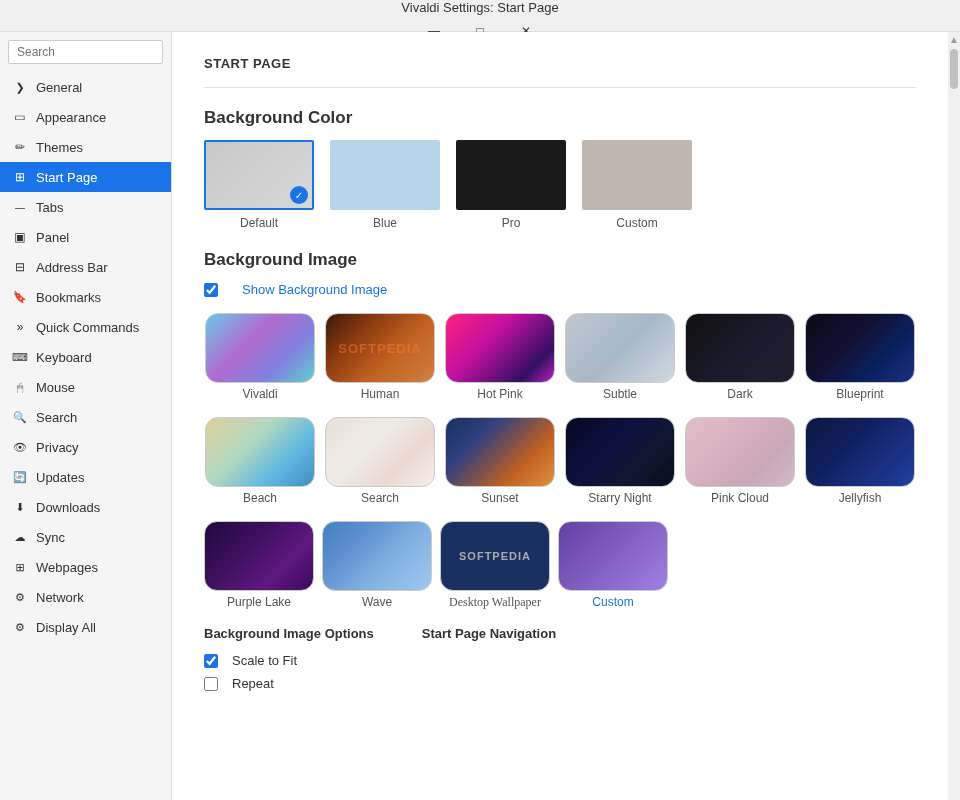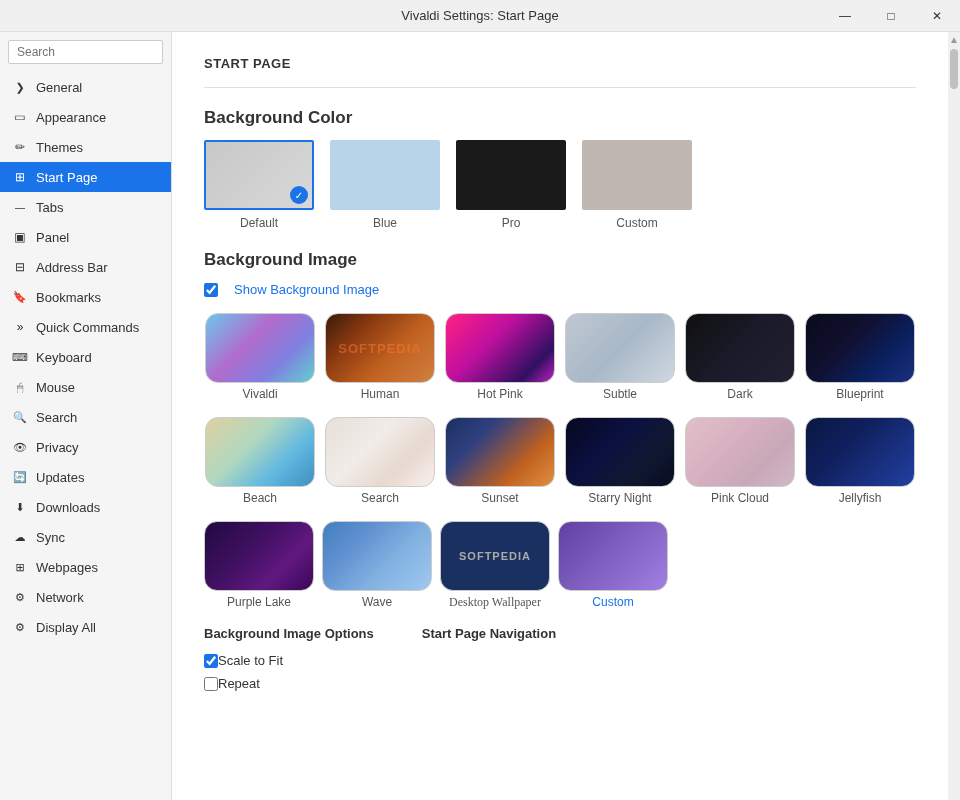--- a/index.html
+++ b/index.html
@@ -1,17 +1,17 @@
 <!DOCTYPE html>
 <html><head>
   <meta charset="utf-8">
   <style>
     * { box-sizing: border-box; margin: 0; padding: 0; }
     body { font-family: 'Segoe UI', Arial, sans-serif; font-size: 13px; background: #f0f0f0; display: flex; flex-direction: column; width: 960px; height: 800px; overflow: hidden; }
-    .title-bar { background: #f0f0f0; height: 32px; display: flex; align-items: center; justify-content: space-between; padding: 0 0; border-bottom: 1px solid #ddd; }
+    .title-bar { background: #f0f0f0; height: 32px; display: flex; align-items: center; justify-content: space-between; padding: 0 8px; border-bottom: 1px solid #ddd; flex-direction: column; }
     .title-bar-title { flex: 1; text-align: center; font-size: 13px; color: #333; }
     .title-bar-controls { display: flex; gap: 0; }
     .title-bar-btn { width: 46px; height: 32px; border: none; background: transparent; cursor: pointer; font-size: 12px; color: #333; display: flex; align-items: center; justify-content: center; }
     .main-layout { display: flex; flex: 1; overflow: hidden; }
     .sidebar { width: 172px; background: #f5f5f5; border-right: 1px solid #ddd; display: flex; flex-direction: column; overflow-y: auto; }
     .search-box { margin: 8px; padding: 4px 8px; border: 1px solid #ccc; border-radius: 2px; background: white; font-size: 12px; color: #999; }
     .nav-item { display: flex; align-items: center; gap: 8px; padding: 7px 12px; cursor: pointer; color: #333; font-size: 13px; }
     .nav-item.active { background: #1a73e8; color: white; }
     .nav-icon { width: 16px; height: 16px; display: flex; align-items: center; justify-content: center; font-size: 14px; flex-shrink: 0; }
     .content { flex: 1; background: white; overflow-y: auto; padding: 24px 32px; }
@@ -22,21 +22,21 @@
     .color-row { display: flex; gap: 16px; margin-bottom: 8px; }
     .color-item { display: flex; flex-direction: column; align-items: center; gap: 6px; cursor: pointer; }
     .color-swatch { width: 110px; height: 70px; border: 2px solid transparent; border-radius: 2px; position: relative; }
     .color-swatch.selected { border-color: #1a73e8; }
     .color-swatch .check { position: absolute; bottom: 4px; right: 4px; width: 18px; height: 18px; background: #1a73e8; border-radius: 50%; display: flex; align-items: center; justify-content: center; color: white; font-size: 10px; }
     .color-label { font-size: 12px; color: #555; text-align: left; }
     .swatch-default { background: linear-gradient(135deg, #c8c8c8 0%, #d8d8d8 100%); }
     .swatch-blue { background: #b8d4e8; }
     .swatch-pro { background: #1a1a1a; }
     .swatch-custom { background: #c0b8b0; }
-    .checkbox-row { display: flex; align-items: center; gap: 16px; margin-bottom: 16px; cursor: pointer; }
+    .checkbox-row { display: flex; align-items: center; gap: 24px; margin-bottom: 16px; cursor: pointer; }
     .checkbox-row input[type=checkbox] { width: 14px; height: 14px; accent-color: #1a73e8; }
     .checkbox-label { font-size: 13px; color: #1a73e8; }
     .img-grid { display: grid; grid-template-columns: repeat(6, 1fr); gap: 8px; margin-bottom: 16px; }
     .img-item { display: flex; flex-direction: column; align-items: center; gap: 4px; cursor: pointer; }
     .img-thumb { width: 110px; height: 70px; border-radius: 13px; border: 1px solid #ccc; overflow: hidden; }
     .img-label { font-size: 12px; color: #555; text-align: center; }
     .img-label.blue { color: #1a73e8; }
     
     .bg-vivaldi { background: linear-gradient(135deg, #6ec6ea 0%, #b06cce 40%, #8080e0 70%, #60d0d0 100%); }
     .bg-human { background: linear-gradient(135deg, #3a1a0a 0%, #8b3a10 30%, #c06020 60%, #d08040 100%); }
@@ -50,21 +50,21 @@
     .bg-starrynight { background: linear-gradient(135deg, #060820 0%, #0c1040 40%, #101830 70%, #060c20 100%); }
     .bg-pinkcloud { background: linear-gradient(135deg, #e0c0c8 0%, #d8b0c0 40%, #c8a8b8 70%, #d0b8c8 100%); }
     .bg-jellyfish { background: linear-gradient(135deg, #0a1840 0%, #102060 40%, #1a3080 70%, #2040a0 100%); }
     .bg-purplelake { background: linear-gradient(135deg, #200a40 0%, #401060 40%, #601880 70%, #3a0858 100%); }
     .bg-wave { background: linear-gradient(135deg, #4080c0 0%, #6090d0 30%, #80b0e0 60%, #a0c8f0 100%); }
     .bg-desktop { background: #1a3060; display: flex; align-items: center; justify-content: center; color: #aaa; font-size: 11px; font-weight: bold; letter-spacing: 1px; }
     .bg-custom2 { background: linear-gradient(135deg, #6040a0 0%, #8060c0 50%, #a080e0 100%); }
     .bottom-options { display: flex; gap: 48px; margin-top: 12px; }
     .option-col { display: flex; flex-direction: column; gap: 8px; }
     .option-col-title { font-size: 13px; font-weight: 600; color: #333; margin-bottom: 4px; }
-    .checkbox-option { display: flex; align-items: center; gap: 0; cursor: pointer; }
+    .checkbox-option { display: flex; align-items: center; gap: 14px; cursor: pointer; }
     .checkbox-option input[type=checkbox] { width: 14px; height: 14px; margin-top: 1px; accent-color: #1a73e8; }
     .option-text { font-size: 13px; color: #333; }
     .scrollbar-thumb { width: 8px; background: #c0c0c0; border-radius: 4px; margin: 2px; }
   </style>
 </head>
 <body>
 
 <div class="title-bar">
   <div style="width:138px"></div>
   <div class="title-bar-title">Vivaldi Settings: Start Page</div>

